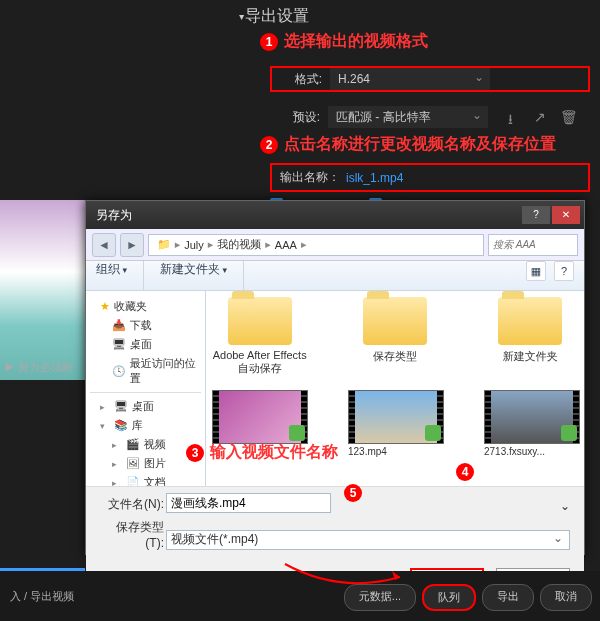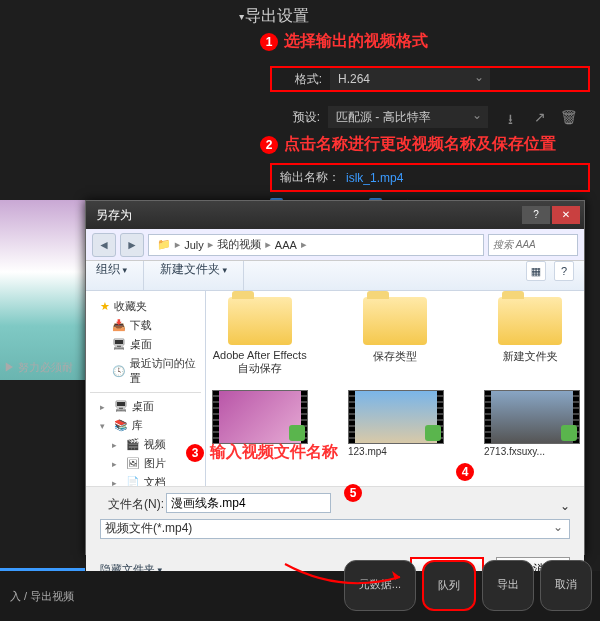--- a/index.html
+++ b/index.html
@@ -21,21 +21,21 @@
 .chk{display:flex;align-items:flex-start;gap:20px;font-size:12px;color:#ccc}
 .chk input{accent-color:#3b9bff}
 .icon-grp{display:flex;gap:10px;margin-left:20px}
 .mini-icon{width:16px;height:16px;color:#888;font-size:14px}
 .left-art{position:absolute;left:0;top:200px;width:90px;height:180px;background:linear-gradient(180deg,#c9a8d4 0%,#ffffff 40%,#7fc9c4 70%,#6ab5b0 100%)}
 .left-txt{position:absolute;left:4px;top:360px;font-size:11px;color:#aaa;}
 .bottom-bar{position:absolute;left:0;bottom:0;width:600px;height:50px;background:#1a1a1a;display:flex;align-items:center;padding:0 10px}
 .blue-line{position:absolute;left:0;bottom:50px;width:85px;height:3px;background:#3b9bff}
 .bottom-left{font-size:11px;color:#aaa}
 .bottom-btns{position:absolute;right:8px;bottom:10px;display:flex;gap:6px}
-.pill{background:#2a2a2a;border:1px solid #555;border-radius:12px;padding:16px 14px;font-size:11px;color:#ccc;cursor:pointer}
+.pill{background:#2a2a2a;border:1px solid #555;border-radius:12px;padding:4px 14px;font-size:11px;color:#ccc;cursor:pointer}
 .pill.redbox{border:2px solid #ff0000}
 
 .dlg{position:absolute;left:85px;top:200px;width:500px;height:355px;background:#fff;border:1px solid #666;box-shadow:0 0 10px rgba(0,0,0,.8)}
 .dlg-title{height:28px;background:linear-gradient(#3f3f3f,#2b2b2b);display:flex;align-items:center;justify-content:space-between;padding:0 4px 0 10px;color:#fff;font-size:12px}
 .dlg-title .ctl{display:flex;gap:2px}
 .dlg-title .btn{width:28px;height:18px;background:#555;color:#fff;text-align:center;font-size:10px;line-height:18px;cursor:pointer}
 .dlg-title .close{background:#c94040}
 .nav{height:32px;background:#eef;border-bottom:1px solid #ccc;display:flex;align-items:center;padding:0 6px;gap:4px}
 .nav .navbtn{width:24px;height:24px;background:#e0e6ef;border:1px solid #b8c4d6;border-radius:3px;text-align:center;line-height:22px;color:#567;cursor:pointer}
 .crumb{flex:1;height:22px;background:#fff;border:1px solid #b8c4d6;display:flex;align-items:center;padding:0 6px;font-size:11px;color:#333}
@@ -244,20 +244,21 @@
   </div>
   <div class="annot annot3"><span class="circle">3</span><span>输入视频文件名称</span></div>
   <div class="fields">
     <div class="frow">
       <span class="flbl">文件名(N):</span>
       <input class="redbox" style="flex: 0 0 110px;" value="漫画线条.mp4">
       <div style="flex:1"></div>
       <span>⌄</span>
     </div>
     <div class="frow">
+      <span class="flbl">保存类型(T):</span>
       <div class="fsel">视频文件(*.mp4)</div>
     </div>
   </div>
   <div class="dlg-foot">
     <span class="hide">隐藏文件夹</span>
     <div class="btn-area">
       <button class="winbtn save">保存(S)</button>
       <button class="winbtn">取消</button>
     </div>
   </div>

